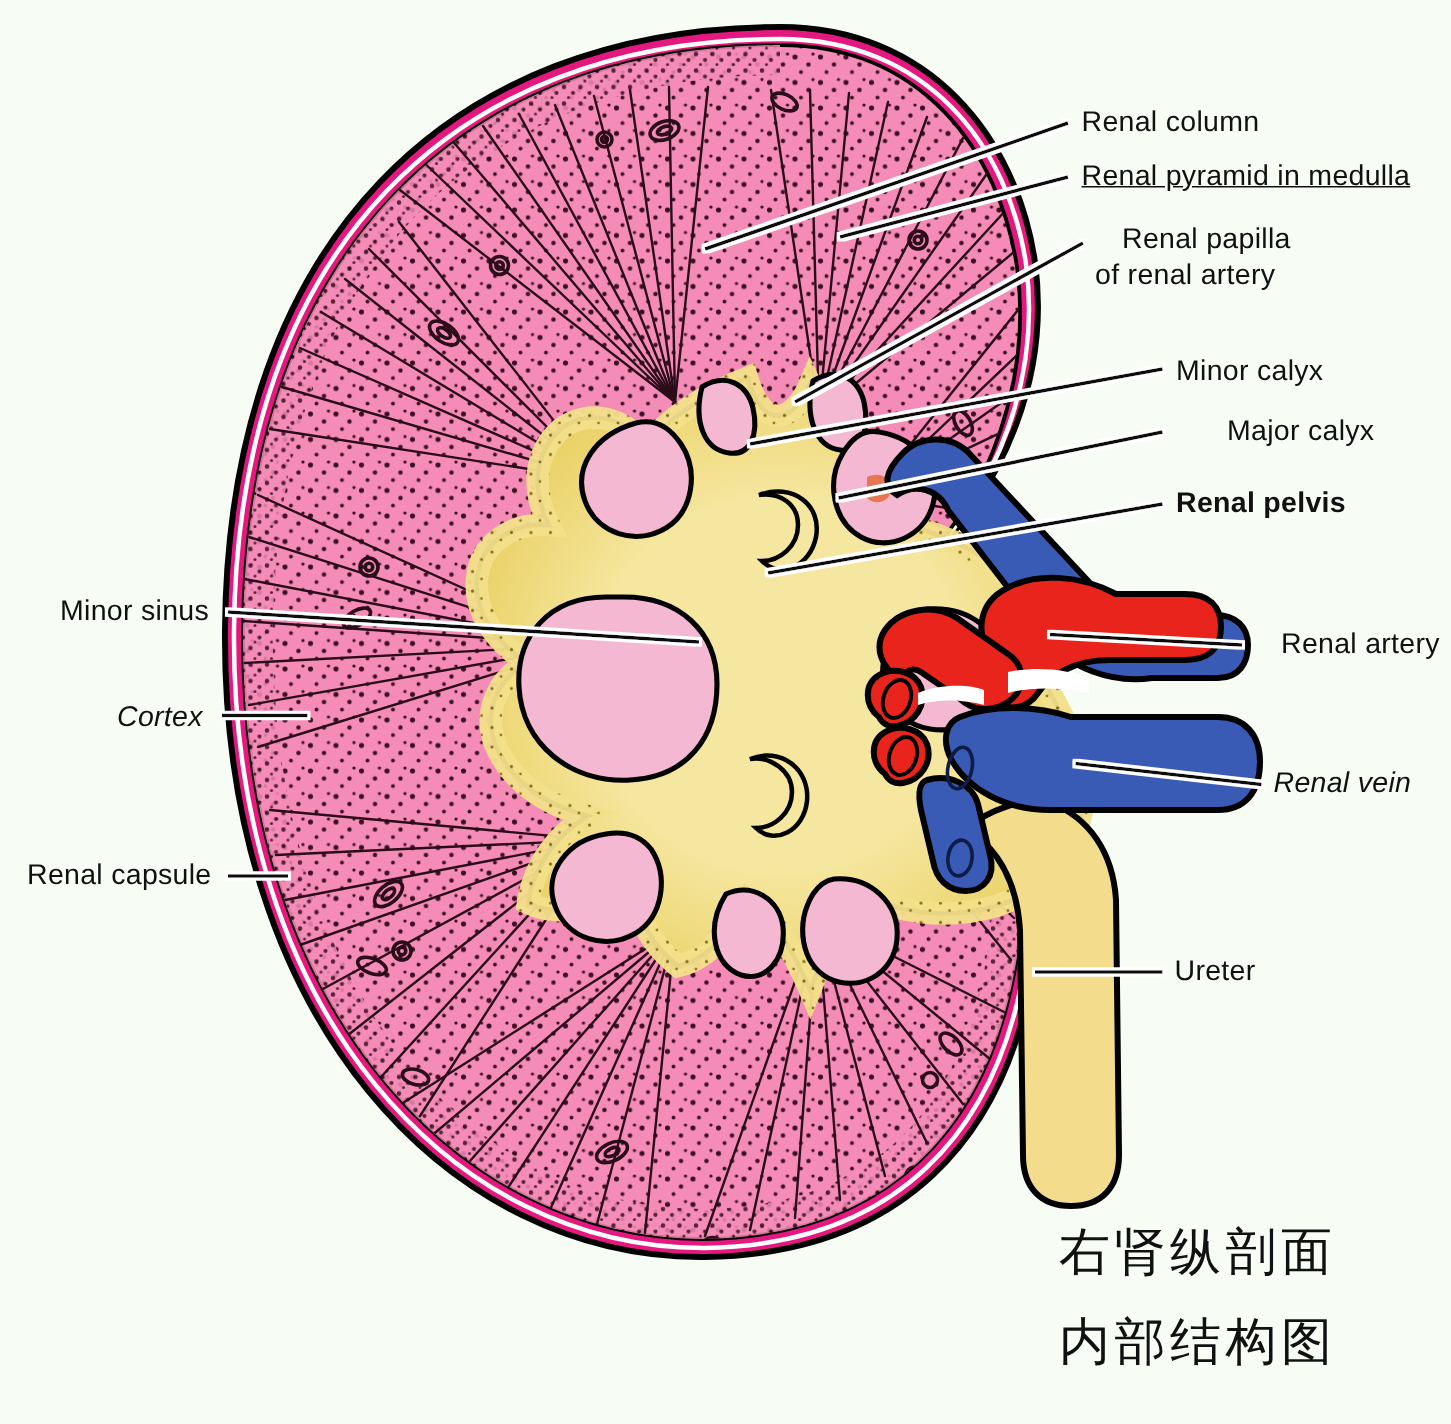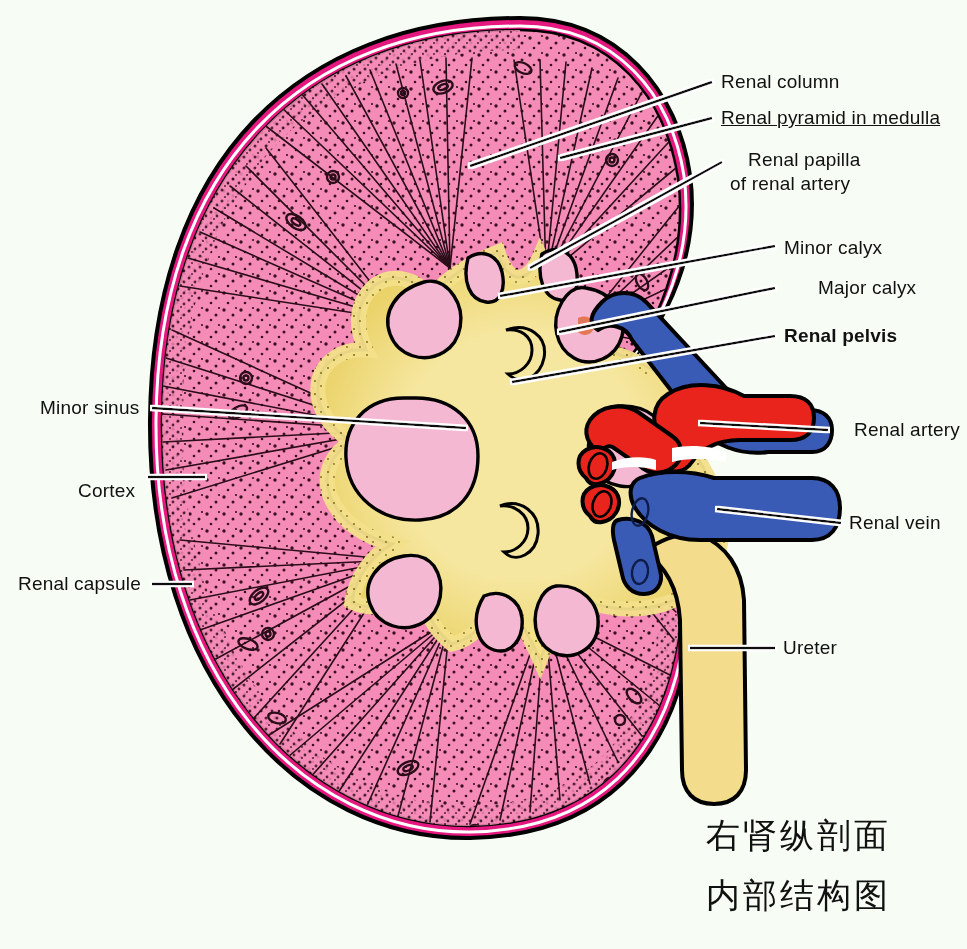--- a/index.html
+++ b/index.html
@@ -481,23 +481,23 @@
 
 <div id="labels">
       <div class="lbl r" style="left: 721px; top: 70px;">Renal column</div>
       <div class="lbl r" style="left: 721px; top: 106px; text-decoration: underline;">Renal pyramid in medulla</div>
       <div class="lbl r" style="left: 730px; top: 148px; margin-left: 18px;">Renal papilla</div>
       <div class="lbl r" style="left: 730px; top: 172px;">of renal artery</div>
       <div class="lbl r" style="left: 784px; top: 236px;">Minor calyx</div>
       <div class="lbl r" style="left: 784px; top: 276px; margin-left: 34px;">Major calyx</div>
       <div class="lbl r" style="left: 784px; top: 324px; font-weight: bold;">Renal pelvis</div>
       <div class="lbl r" style="left: 836px; top: 418px; margin-left: 18px;">Renal artery</div>
-      <div class="lbl r" style="left: 849px; top: 511px;">Renal vein</div>
+      <div class="lbl r" style="left: 849px; top: 511px; font-style: italic;">Renal vein</div>
       <div class="lbl r" style="left: 783px; top: 636px;">Ureter</div>
       <div class="lbl l" style="left: 40px; top: 396px;">Minor sinus</div>
-      <div class="lbl l" style="left: 78px; top: 479px;">Cortex</div>
+      <div class="lbl l" style="left: 78px; top: 467px; font-style: italic;">Cortex</div>
       <div class="lbl l" style="left: 18px; top: 572px;">Renal capsule</div>
     </div>
 
 <div class="caption" style="left:706px; top:872px;">内部结构图</div>
 <div class="caption" style="left:706px; top:812px;">右肾纵剖面</div>
 
 </div>
 
 </body></html>

